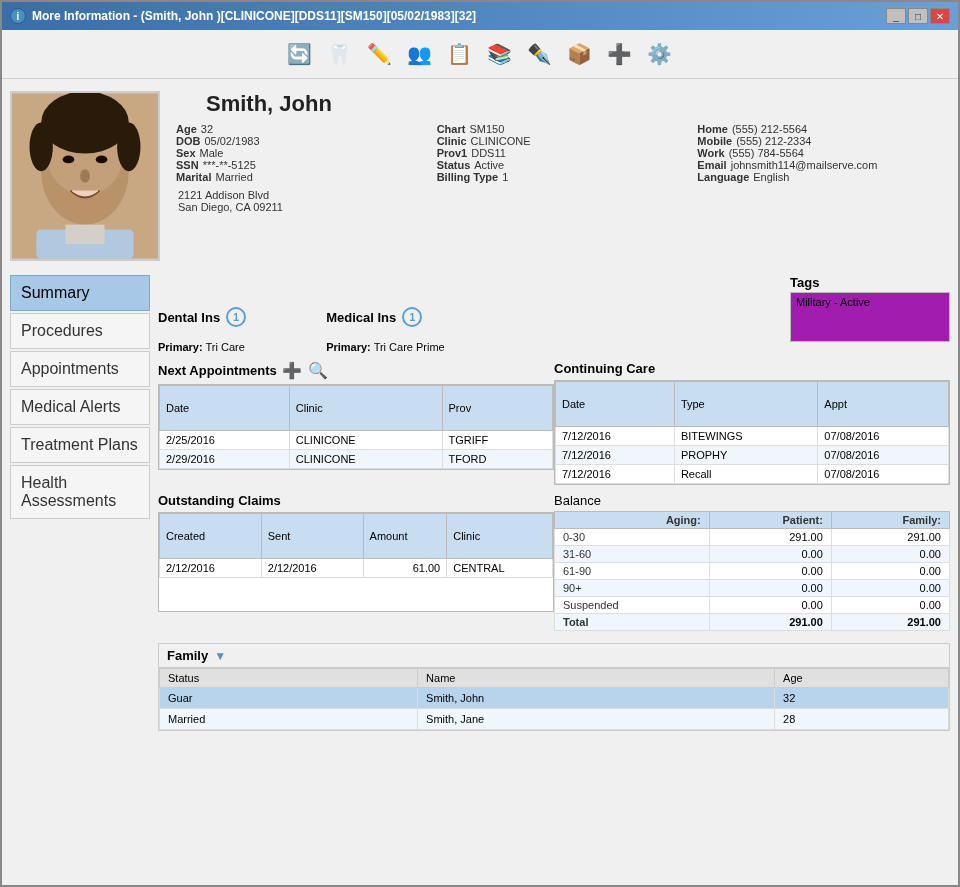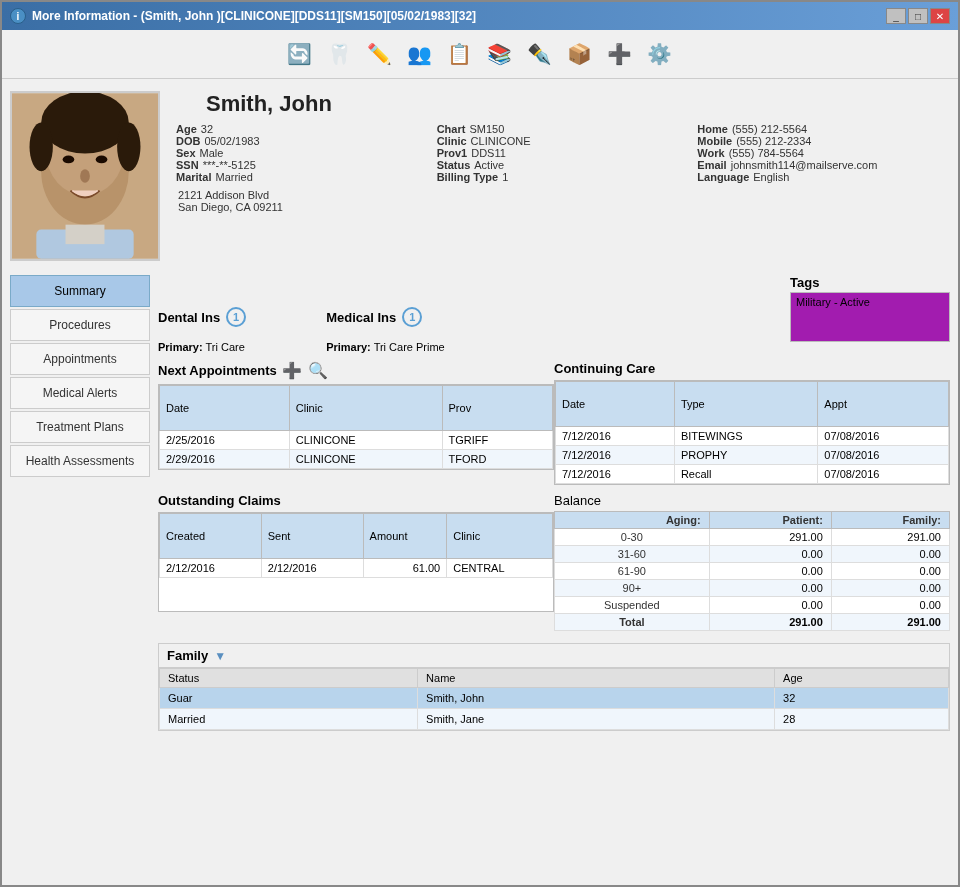--- a/index.html
+++ b/index.html
@@ -26,21 +26,21 @@
     .patient-name { font-size: 22px; font-weight: bold; color: #222; margin-bottom: 6px; margin-left: 30px; }
     .info-grid { display: grid; grid-template-columns: 1fr 1fr 1fr; gap: 2px 8px; }
     .info-row { display: flex; gap: 4px; align-items: baseline; }
     .info-label { font-weight: bold; font-size: 11px; color: #333; white-space: nowrap; }
     .info-value { font-size: 11px; color: #333; }
     .address-block { margin-top: 6px; font-size: 11px; color: #333; margin-left: 2px; }
     
     .body-area { display: flex; gap: 8px; flex: 1; }
     
     .sidebar { width: 140px; flex-shrink: 0; display: flex; flex-direction: column; gap: 2px; margin-top: 0; }
-    .sidebar-item { padding: 8px 10px; background: #f5f5f5; border: 1px solid #ccc; text-align: center; cursor: pointer; font-size: 12px; color: #333; }
+    .sidebar-item { padding: 8px 10px; background: #f5f5f5; border: 1px solid #ccc; cursor: pointer; font-size: 16px; color: #333; }
     .sidebar-item.active { background: #a8c8e8; border: 1px solid #7aaac8; color: #000; font-weight: 500; }
     
     .main-panel { flex: 1; display: flex; flex-direction: column; gap: 8px; }
     
     .insurance-row { display: flex; gap: 20px; align-items: flex-start; }
     .ins-block { display: flex; flex-direction: column; gap: 14px; margin-top: 32px; }
     .ins-title { font-weight: bold; font-size: 13px; display: flex; align-items: center; gap: 6px; }
     .ins-circle { width: 20px; height: 20px; border-radius: 50%; border: 2px solid #5a9fd4; color: #5a9fd4; display: flex; align-items: center; justify-content: center; font-size: 11px; font-weight: bold; cursor: pointer; }
     .ins-primary { font-size: 11px; }
     .ins-label { font-weight: bold; }
@@ -61,21 +61,21 @@
     table tbody tr { background: white; }
     table tbody tr:nth-child(even) { background: #f0f6fc; }
     table tbody td { padding: 3px 6px; border: 1px solid #ddd; }
     .table-wrapper { border: 1px solid #bbb; background: white; min-height: 80px; }
     
     .balance-section { flex: 1; }
     .balance-title { font-weight: normal; font-size: 13px; margin-bottom: 3px; }
     .balance-table { width: 100%; font-size: 11px; }
     .balance-table th { font-weight: bold; text-align: right; padding: 2px 8px; color: #333; }
     .balance-table td { text-align: right; padding: 2px 8px; }
-    .balance-table td:first-child { text-align: center; color: #333; }
+    .balance-table td:first-child { text-align: left; color: #333; }
     .balance-table tr.total-row td { font-weight: bold; border-top: 1px solid #bbb; }
     
     .family-section { width: 100%; border: 1px solid #ccc; margin-top: 4px; }
     .family-header { display: flex; align-items: center; gap: 6px; padding: 4px 8px; background: #f0f0f0; border-bottom: 1px solid #ccc; text-align: center; }
     .family-title { font-weight: bold; font-size: 13px; }
     .family-arrow { color: #5a8fc0; font-size: 12px; }
     .family-table { width: 100%; border-collapse: collapse; font-size: 11px; }
     .family-table thead tr { background: #e0e0e0; }
     .family-table thead th { padding: 3px 8px; text-align: left; font-weight: normal; border: 1px solid #ccc; }
     .family-table tbody tr { background: white; }

